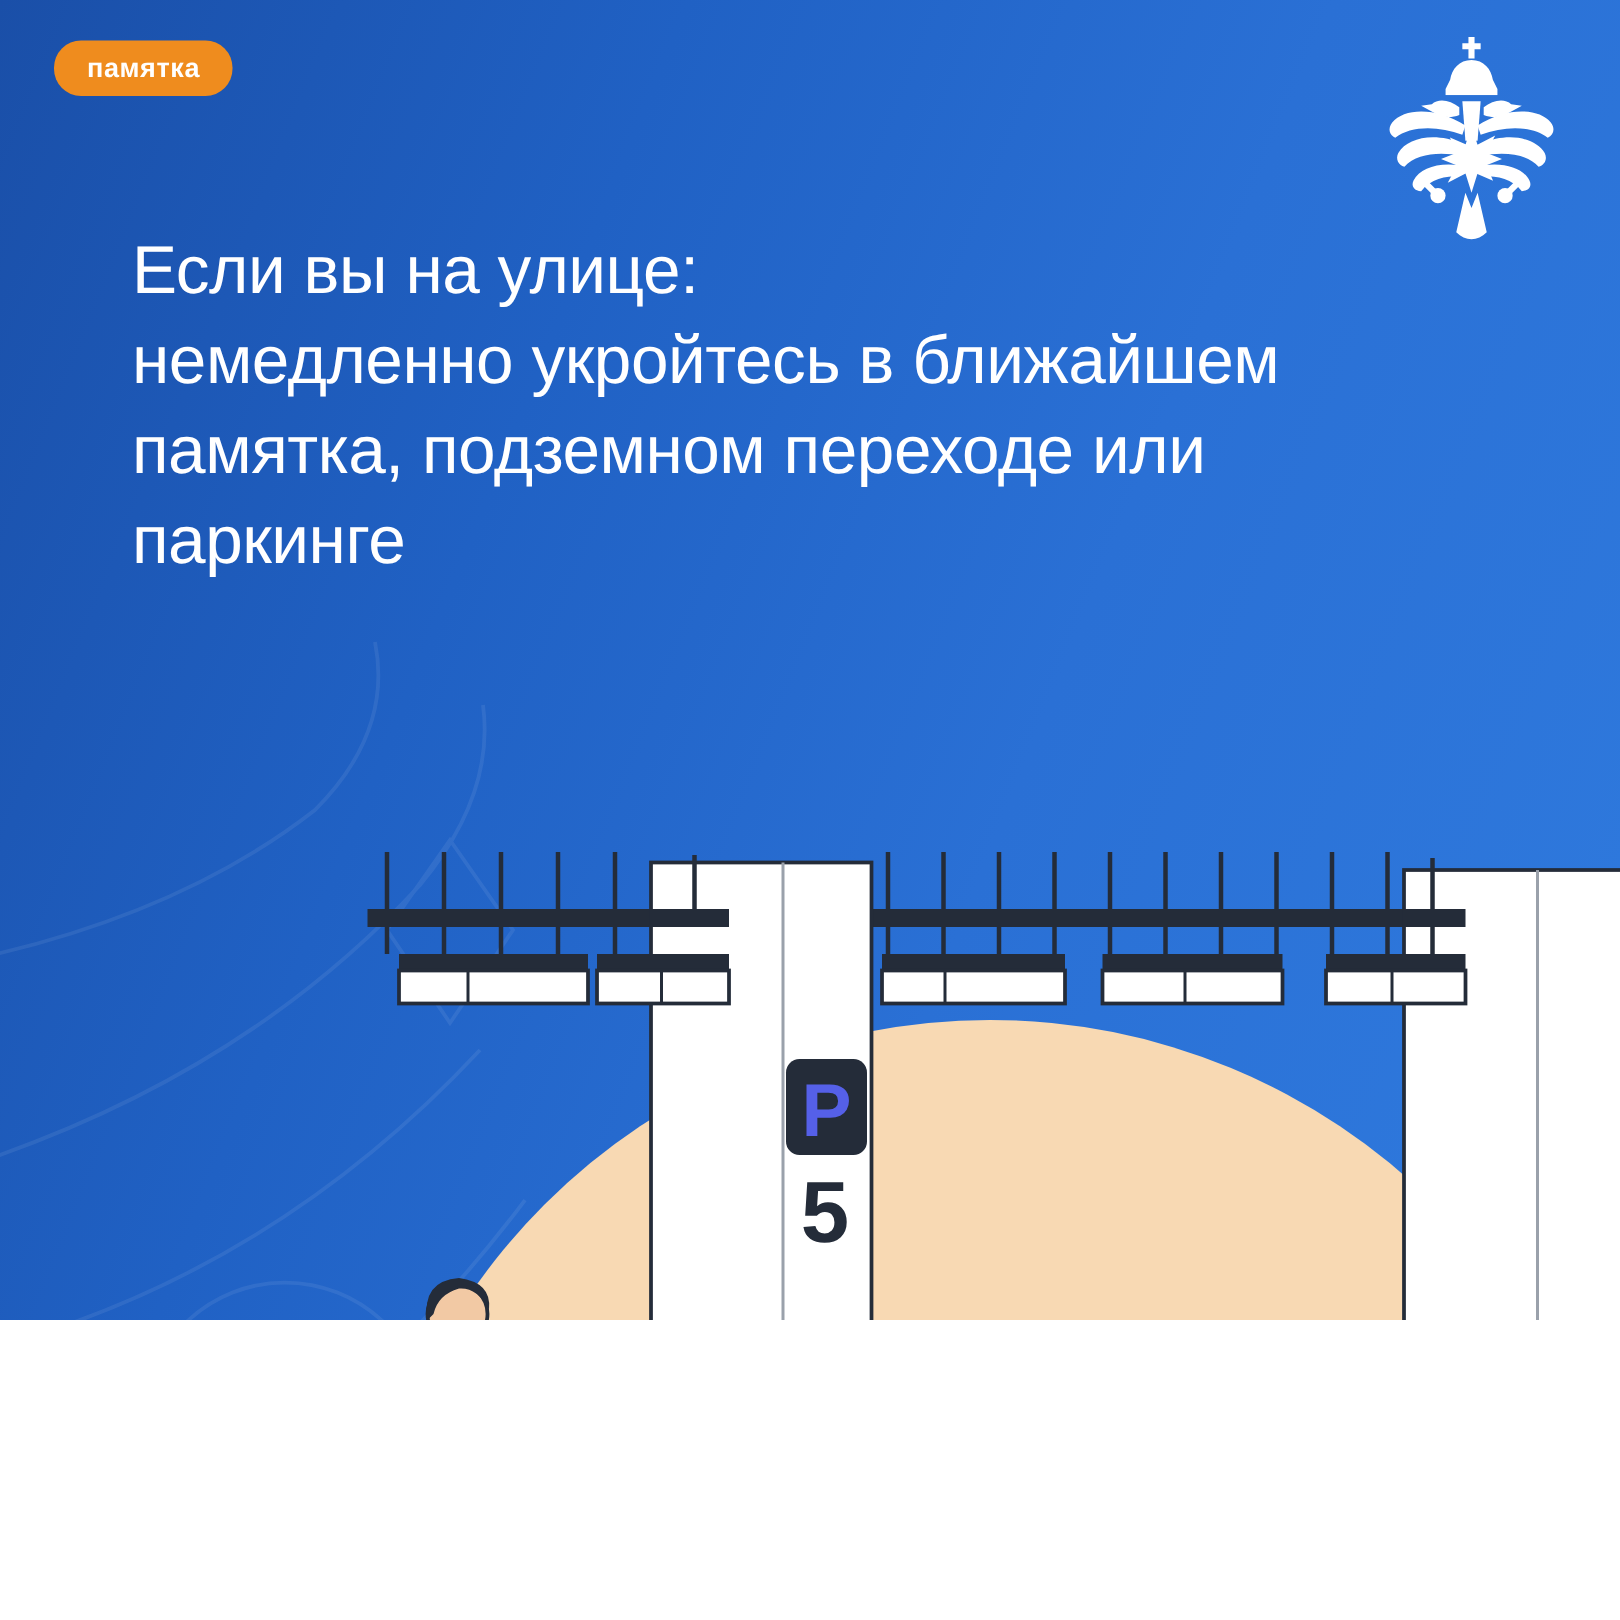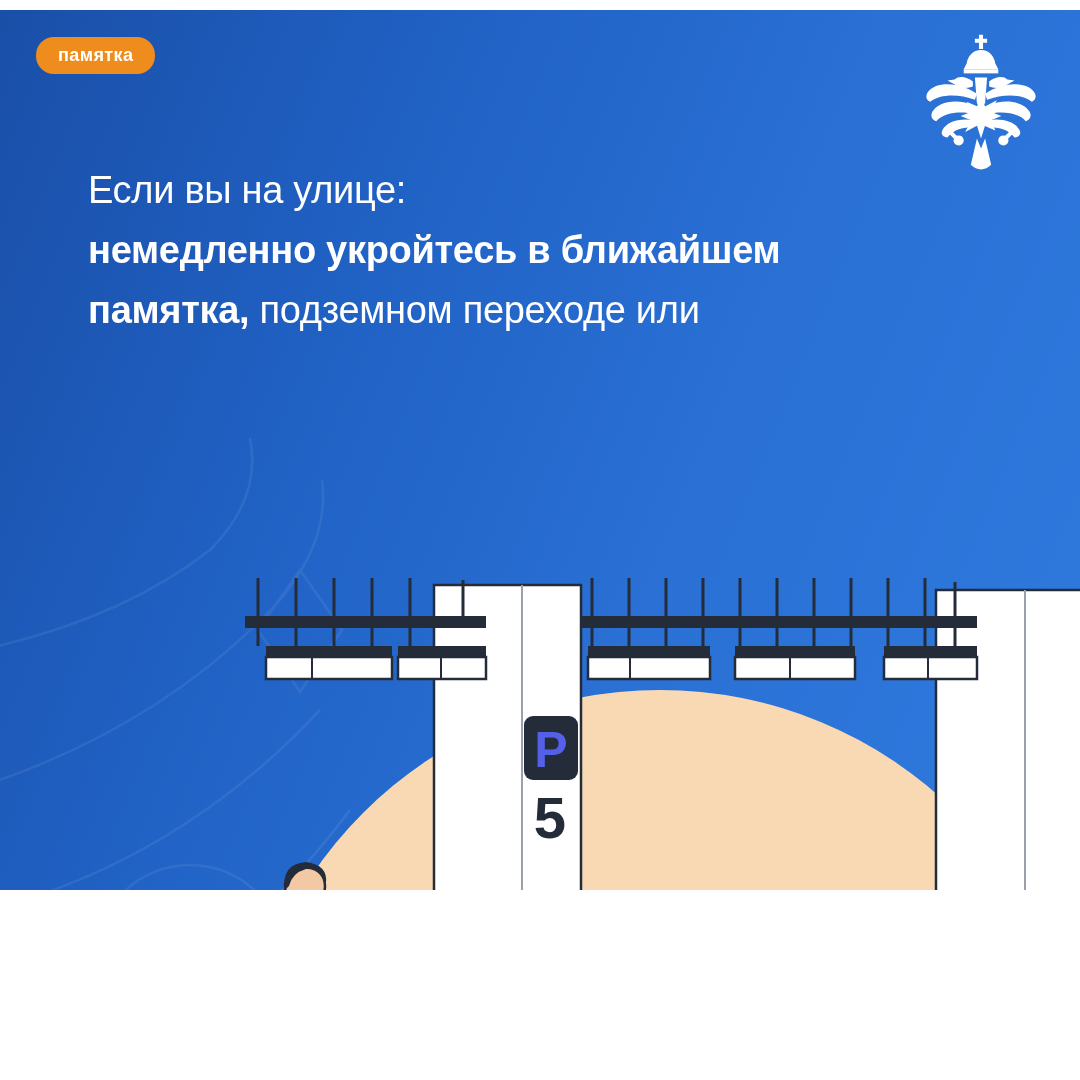--- a/index.html
+++ b/index.html
@@ -1,32 +1,32 @@
 <!DOCTYPE html>
 <html><head>
 <meta charset="utf-8">
 <style>
   html,body{margin:0;padding:0;background:#ffffff;}
   .canvas{
-    position:relative;width:1080px;height:880px;margin:10px auto;
+    position:relative;width:1080px;height:880px;margin:0 auto;
     border-radius:0;overflow:hidden;
     background:linear-gradient(112deg,#1a4fa8 0%,#2061c4 32%,#2a70d5 62%,#2f7ade 100%);
     font-family:"Liberation Sans","DejaVu Sans",sans-serif;
   }
   .watermark{position:absolute;left:0;top:0;width:1080px;height:1080px;pointer-events:none;}
   .badge{
     position:absolute;left:36px;top:27px;
     background:#ef8c1e;color:#ffffff;border-radius:18px;
     padding:8px 22px;font-size:18px;font-weight:700;letter-spacing:.4px;
   }
   .emblem{position:absolute;left:920px;top:22px;width:122px;height:160px;}
   .text-block{position:absolute;left:88px;top:150px;width:960px;color:#ffffff;}
   .para{margin:0 0 16px 0;}
-  .line{font-size:38px;line-height:60px;font-weight:400;letter-spacing:-.3px;white-space:nowrap;}
-  .line .b{font-weight:700;text-align:right;}
+  .line{font-size:45px;line-height:60px;font-weight:400;letter-spacing:-.3px;white-space:nowrap;}
+  .line .b{font-weight:400;text-align:right;}
   .illustration{position:absolute;left:0;top:560px;width:1080px;height:520px;}
 </style>
 </head>
 <body>
 
 <div class="canvas">
 
   <svg class="watermark" viewBox="0 0 1080 1080">
     <g fill="none" stroke="#ffffff" stroke-width="2.5" opacity="0.07">
       <path d="M-20 640 Q120 610 210 540 Q262 488 250 428"></path>
@@ -67,20 +67,21 @@
       <circle cx="82" cy="104" r="5"></circle>
       <path d="M30 96l10 10M90 96l-10 10" stroke="#ffffff" stroke-width="4" fill="none"></path>
     </g>
   </svg>
 
   <div class="text-block">
     <div class="para">
         <div class="line"><span>Если вы на улице:</span></div>
         <div class="line"><span class="b">немедленно укройтесь в ближайшем</span></div>
         <div class="line"><span class="b">памятка,</span><span> подземном переходе или</span></div>
+        <div class="line"><span>паркинге</span></div>
       </div>
   </div>
 
   <svg class="illustration" viewBox="0 0 1080 520">
     <defs>
       <pattern id="chevL" width="46" height="46" patternUnits="userSpaceOnUse" patternTransform="rotate(45)">
         <rect width="46" height="46" fill="#ef8c1e"></rect>
         <rect width="23" height="46" fill="#242c39"></rect>
       </pattern>
       <pattern id="chevR" width="46" height="46" patternUnits="userSpaceOnUse" patternTransform="rotate(-45)">

